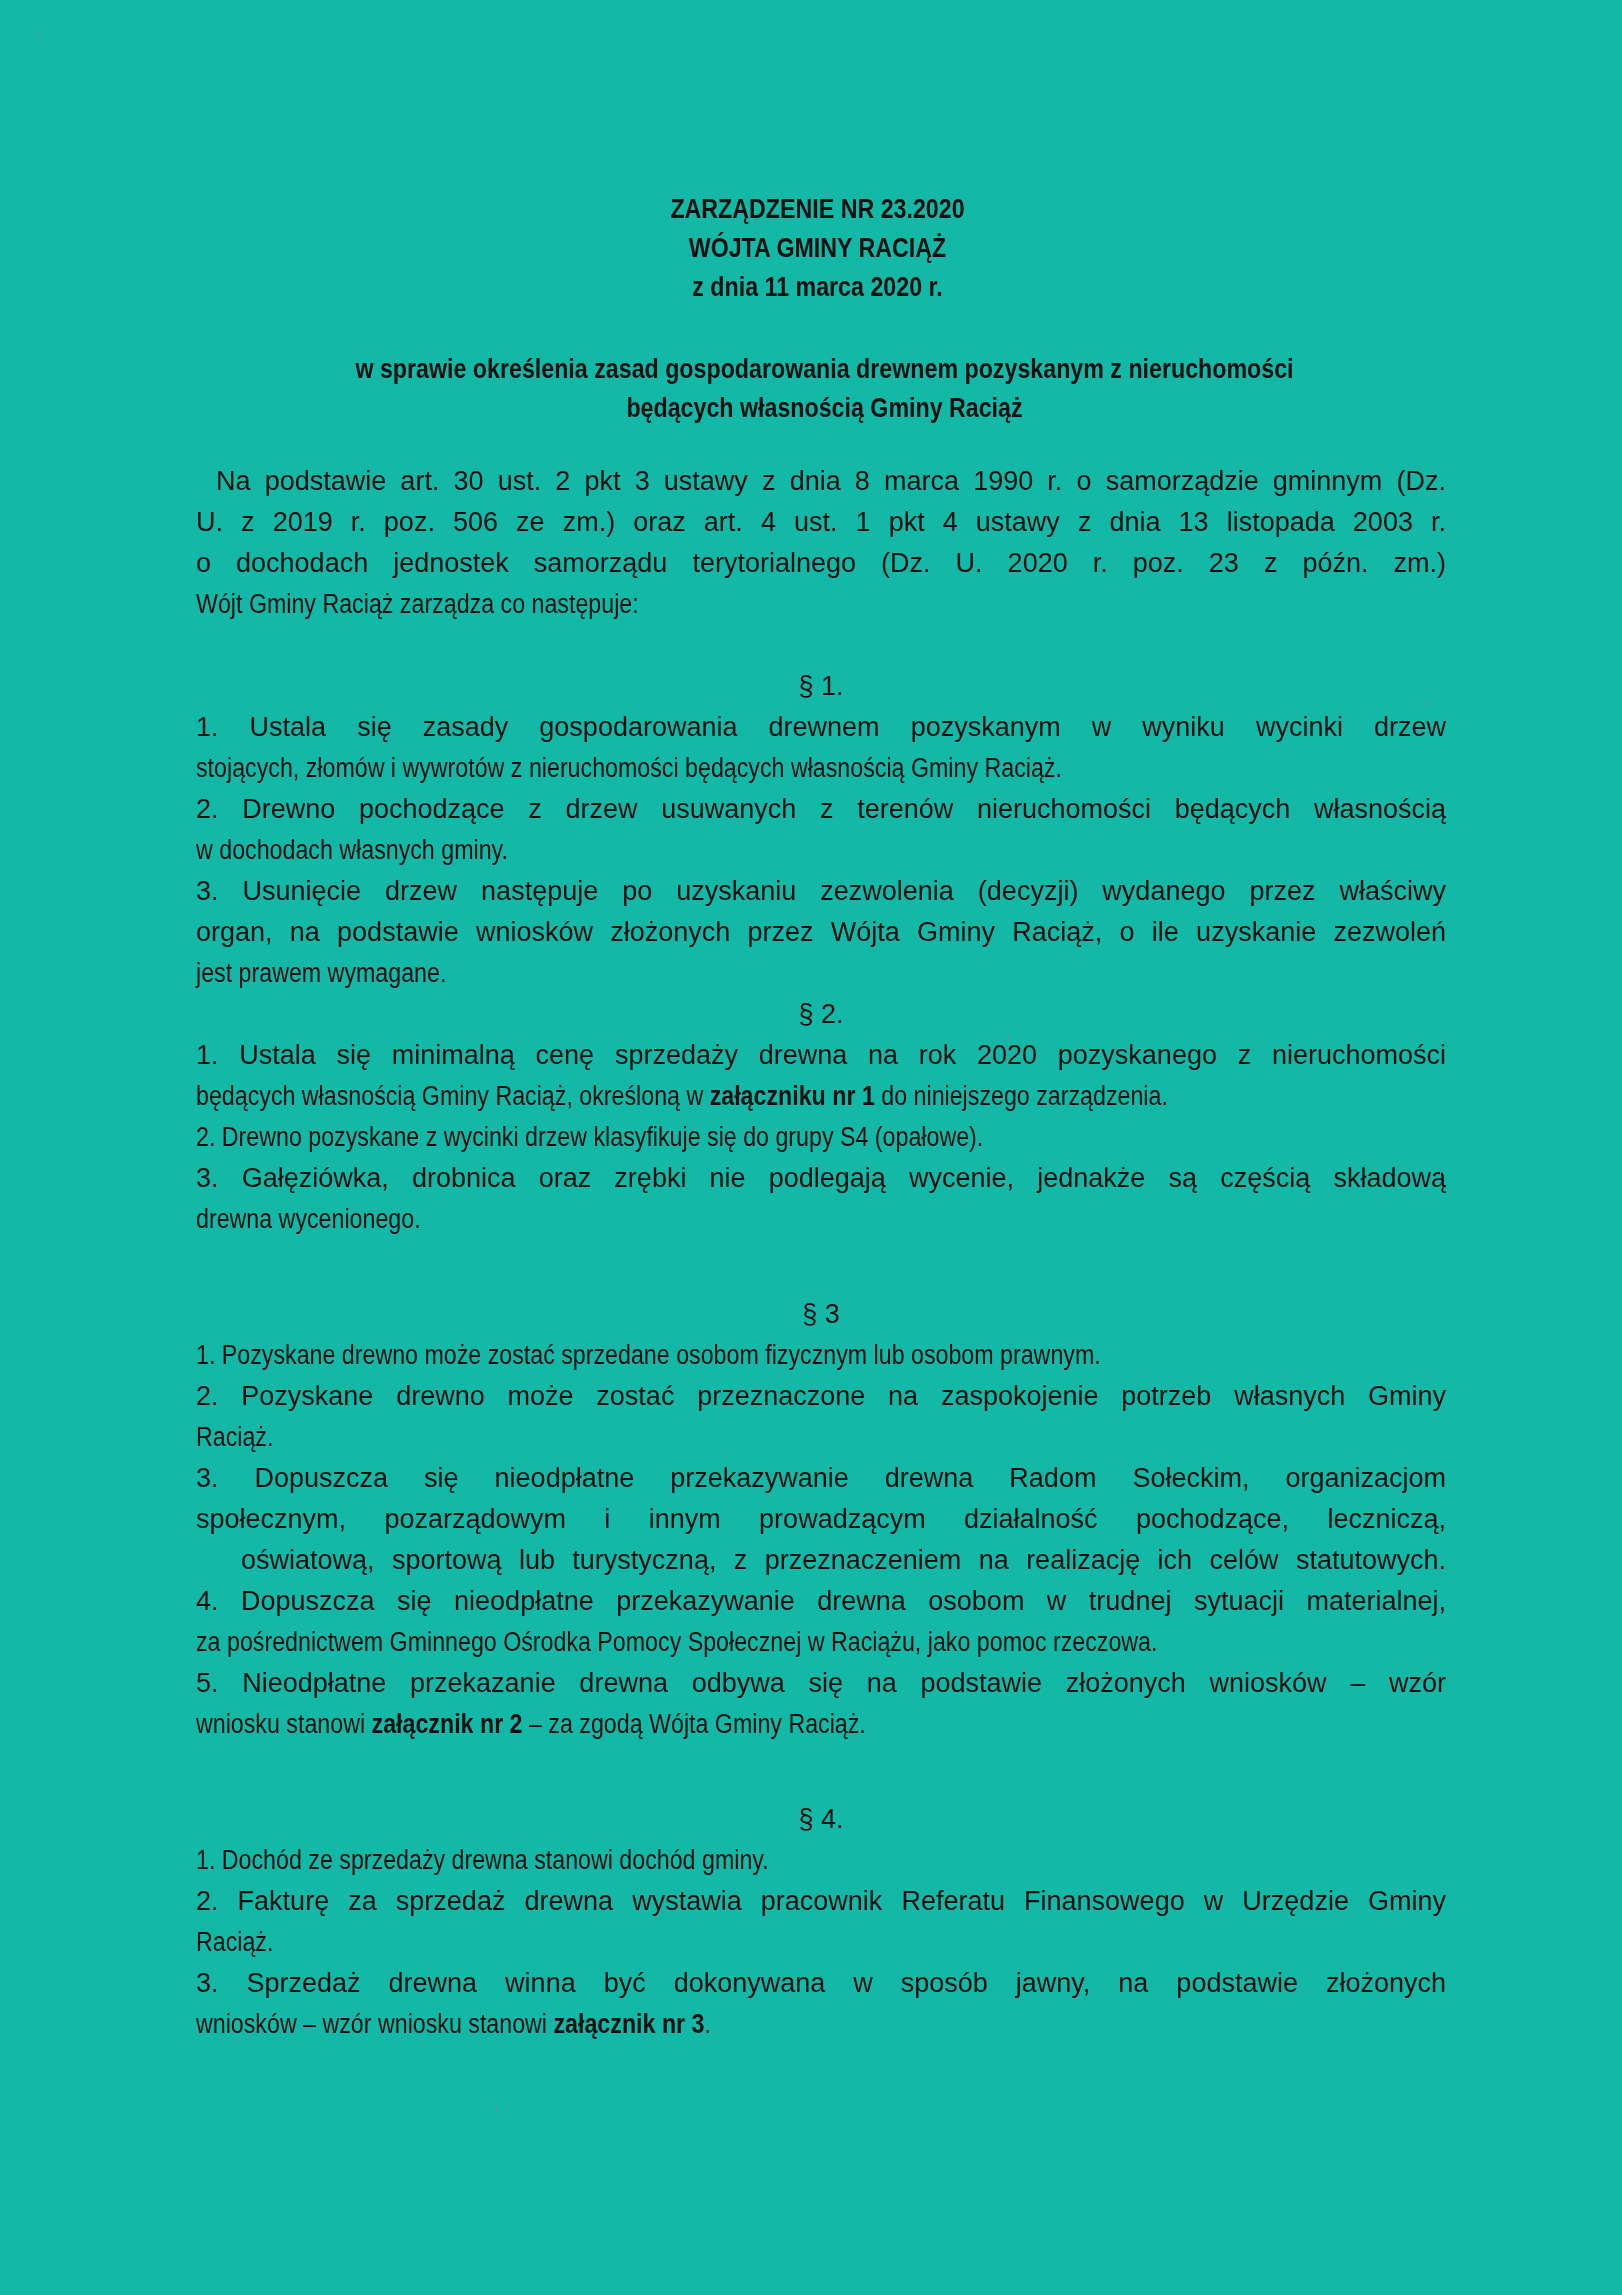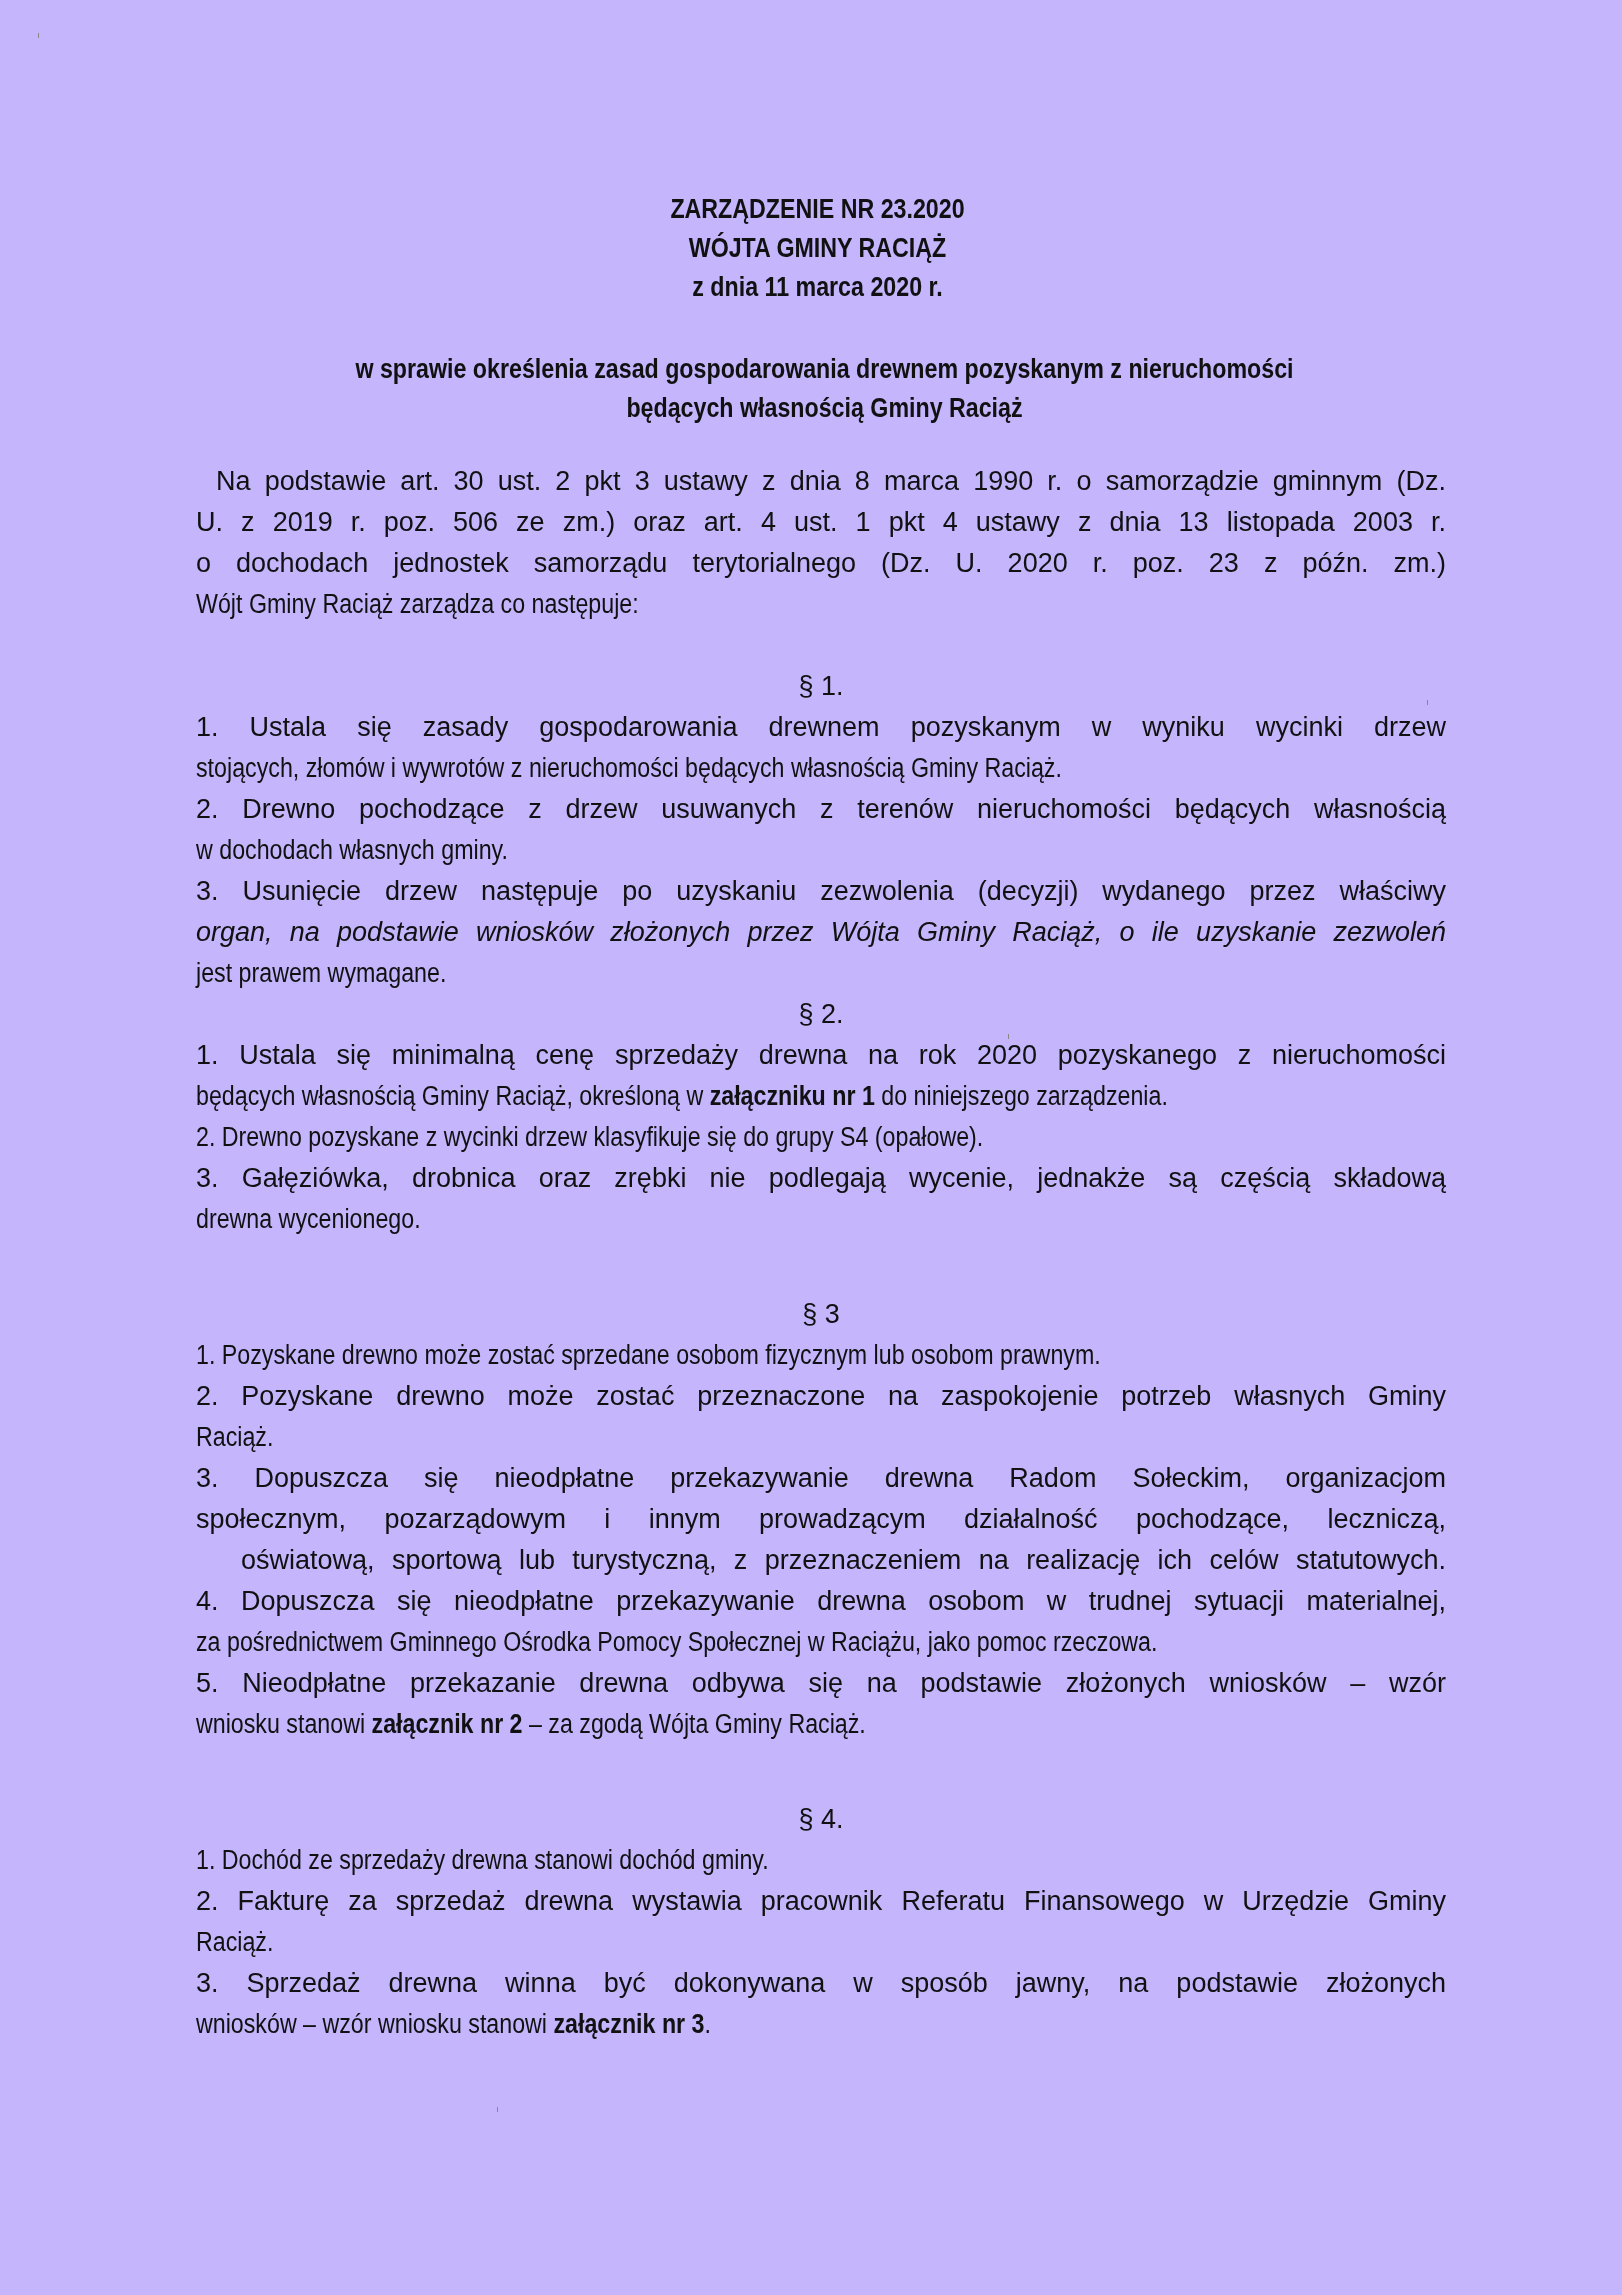--- a/index.html
+++ b/index.html
@@ -1,19 +1,19 @@
 <!DOCTYPE html>
 <html style="font-size:10.5px"><head>
   <meta charset="utf-8">
   <style>
     html, body { margin: 0; padding: 0; background: #ffffff; }
     body { width: 1622px; height: 2295px; position: relative; overflow: hidden; }
     .page {
       position: absolute; left: 0; top: 0; width: 1622px; height: 2295px;
-      background: #c4b5fd; color: #111111;
+      background: #14b8a6; color: #111111;
       font-family: "Liberation Sans", "DejaVu Sans", sans-serif;
     }
     .header {
       position: absolute; left: 196px; width: 1243px; top: 190px;
       text-align: center; font-weight: bold; font-size: 27px; line-height: 39px;
       transform: scaleX(0.86); transform-origin: center top;
     }
     .subject {
       position: absolute; left: 183px; width: 1283px; top: 350px;
       text-align: center; font-weight: bold; font-size: 27px; line-height: 39px;
@@ -58,21 +58,21 @@
       </div>
       <span class="gap"></span>
       <div id="sections">
           <div>
             <span class="line para-sign">§ 1.</span>
             <span class="line just" style="display: block; white-space: nowrap;">1. Ustala się zasady gospodarowania drewnem pozyskanym w wyniku wycinki drzew</span>
             <span class="line" style="display: block; white-space: nowrap; transform: scaleX(0.86); transform-origin: left top; width: 1453px;">stojących, złomów i wywrotów z nieruchomości będących własnością Gminy Raciąż.</span>
             <span class="line just" style="display: block; white-space: nowrap;">2. Drewno pochodzące z drzew usuwanych z terenów nieruchomości będących własnością</span>
             <span class="line" style="display: block; white-space: nowrap; transform: scaleX(0.86); transform-origin: left top; width: 1453px;">w dochodach własnych gminy.</span>
             <span class="line just" style="display: block; white-space: nowrap;">3. Usunięcie drzew następuje po uzyskaniu zezwolenia (decyzji) wydanego przez właściwy</span>
-            <span class="line just" style="display: block; white-space: nowrap; font-style: italic;">organ, na podstawie wniosków złożonych przez Wójta Gminy Raciąż, o ile uzyskanie zezwoleń</span>
+            <span class="line just" style="display: block; white-space: nowrap;">organ, na podstawie wniosków złożonych przez Wójta Gminy Raciąż, o ile uzyskanie zezwoleń</span>
             <span class="line" style="display: block; white-space: nowrap; transform: scaleX(0.86); transform-origin: left top; width: 1453px;">jest prawem wymagane.</span>
           </div>
           <div>
             <span class="line para-sign">§ 2.</span>
             <span class="line just" style="display: block; white-space: nowrap;">1. Ustala się minimalną cenę sprzedaży drewna na rok 2020 pozyskanego z nieruchomości</span>
             <span class="line" style="display: block; white-space: nowrap; transform: scaleX(0.86); transform-origin: left top; width: 1453px;"><span>będących własnością Gminy Raciąż, określoną w </span><b>załączniku nr 1</b><span> do niniejszego zarządzenia.</span></span>
             <span class="line" style="display: block; white-space: nowrap; transform: scaleX(0.86); transform-origin: left top; width: 1453px;">2. Drewno pozyskane z wycinki drzew klasyfikuje się do grupy S4 (opałowe).</span>
             <span class="line just" style="display: block; white-space: nowrap;">3. Gałęziówka, drobnica oraz zrębki nie podlegają wycenie, jednakże są częścią składową</span>
             <span class="line" style="display: block; white-space: nowrap; transform: scaleX(0.86); transform-origin: left top; width: 1453px;">drewna wycenionego.</span>
             <span class="gap"></span>

